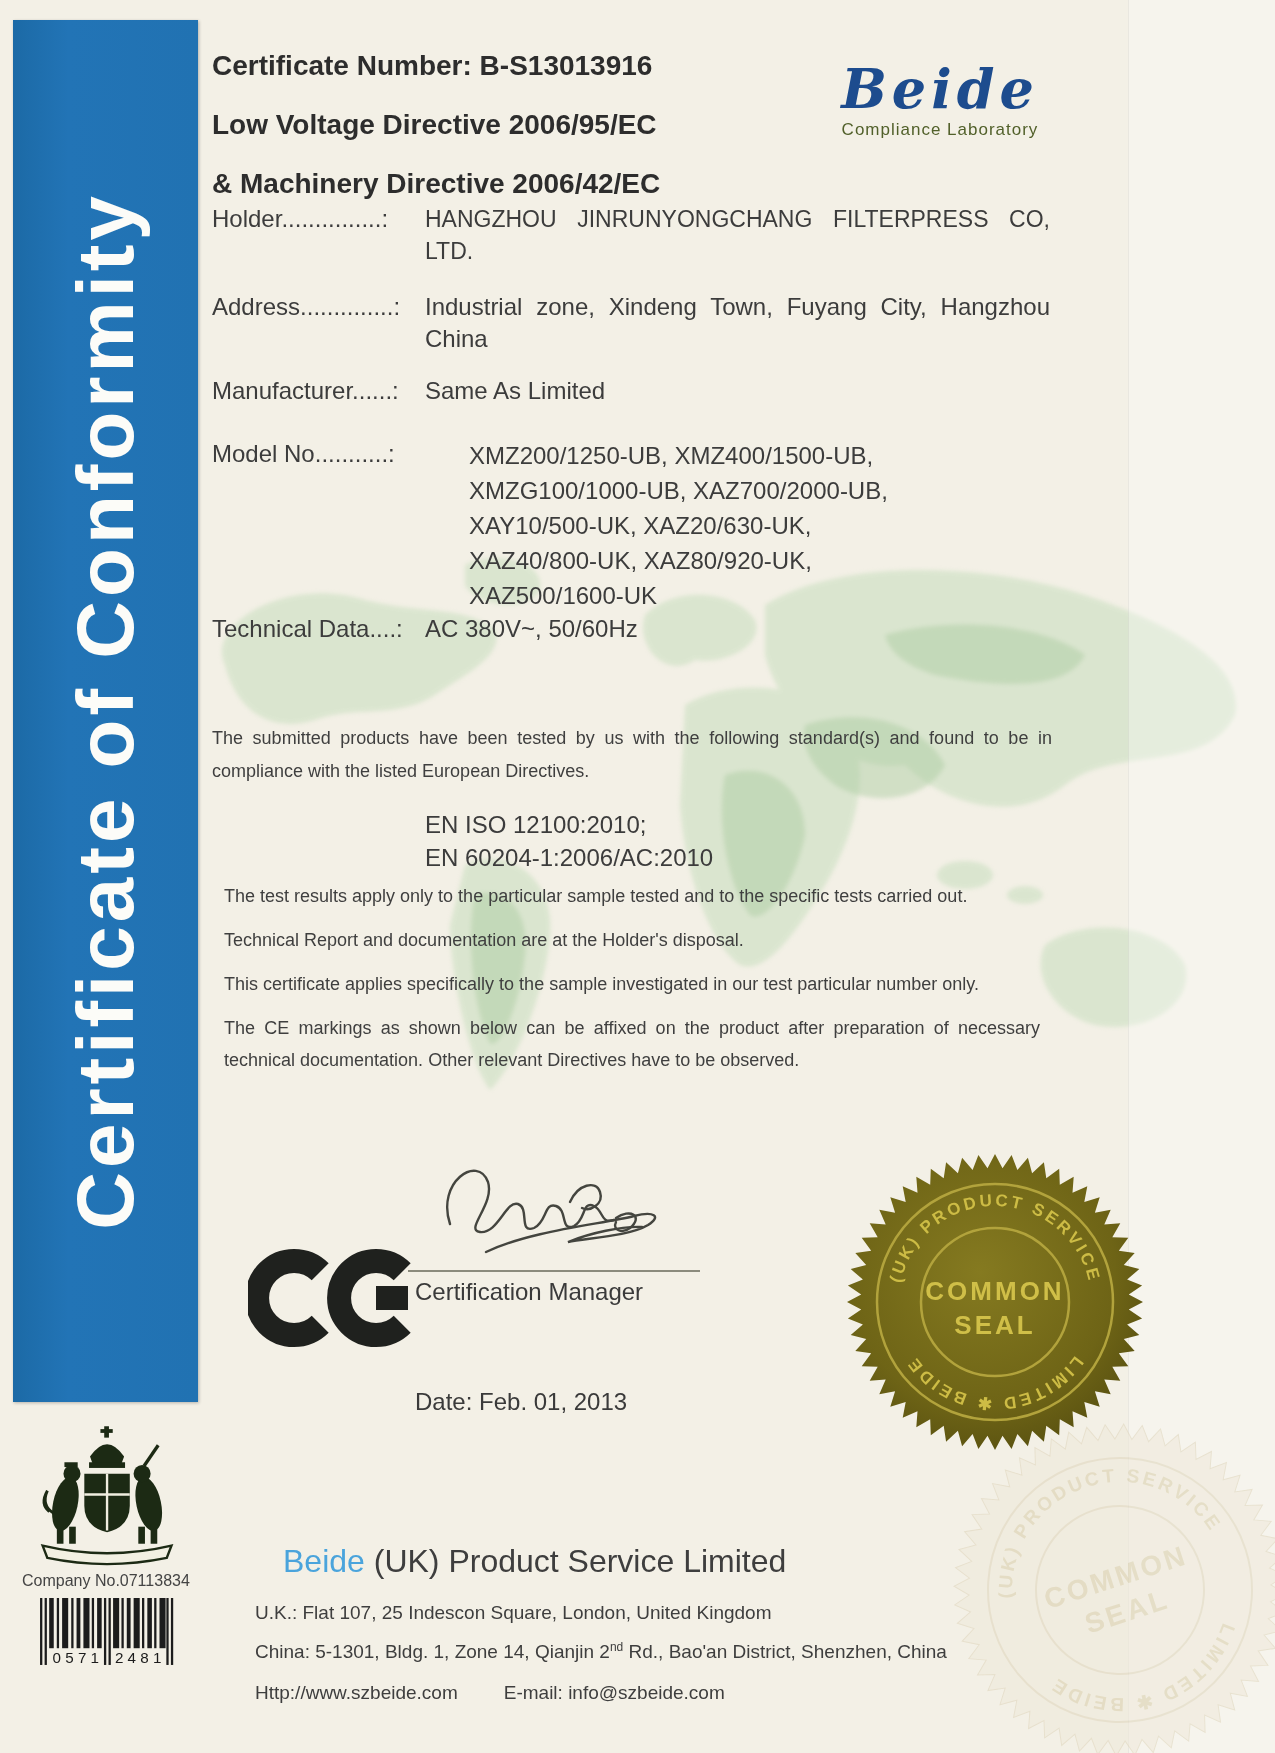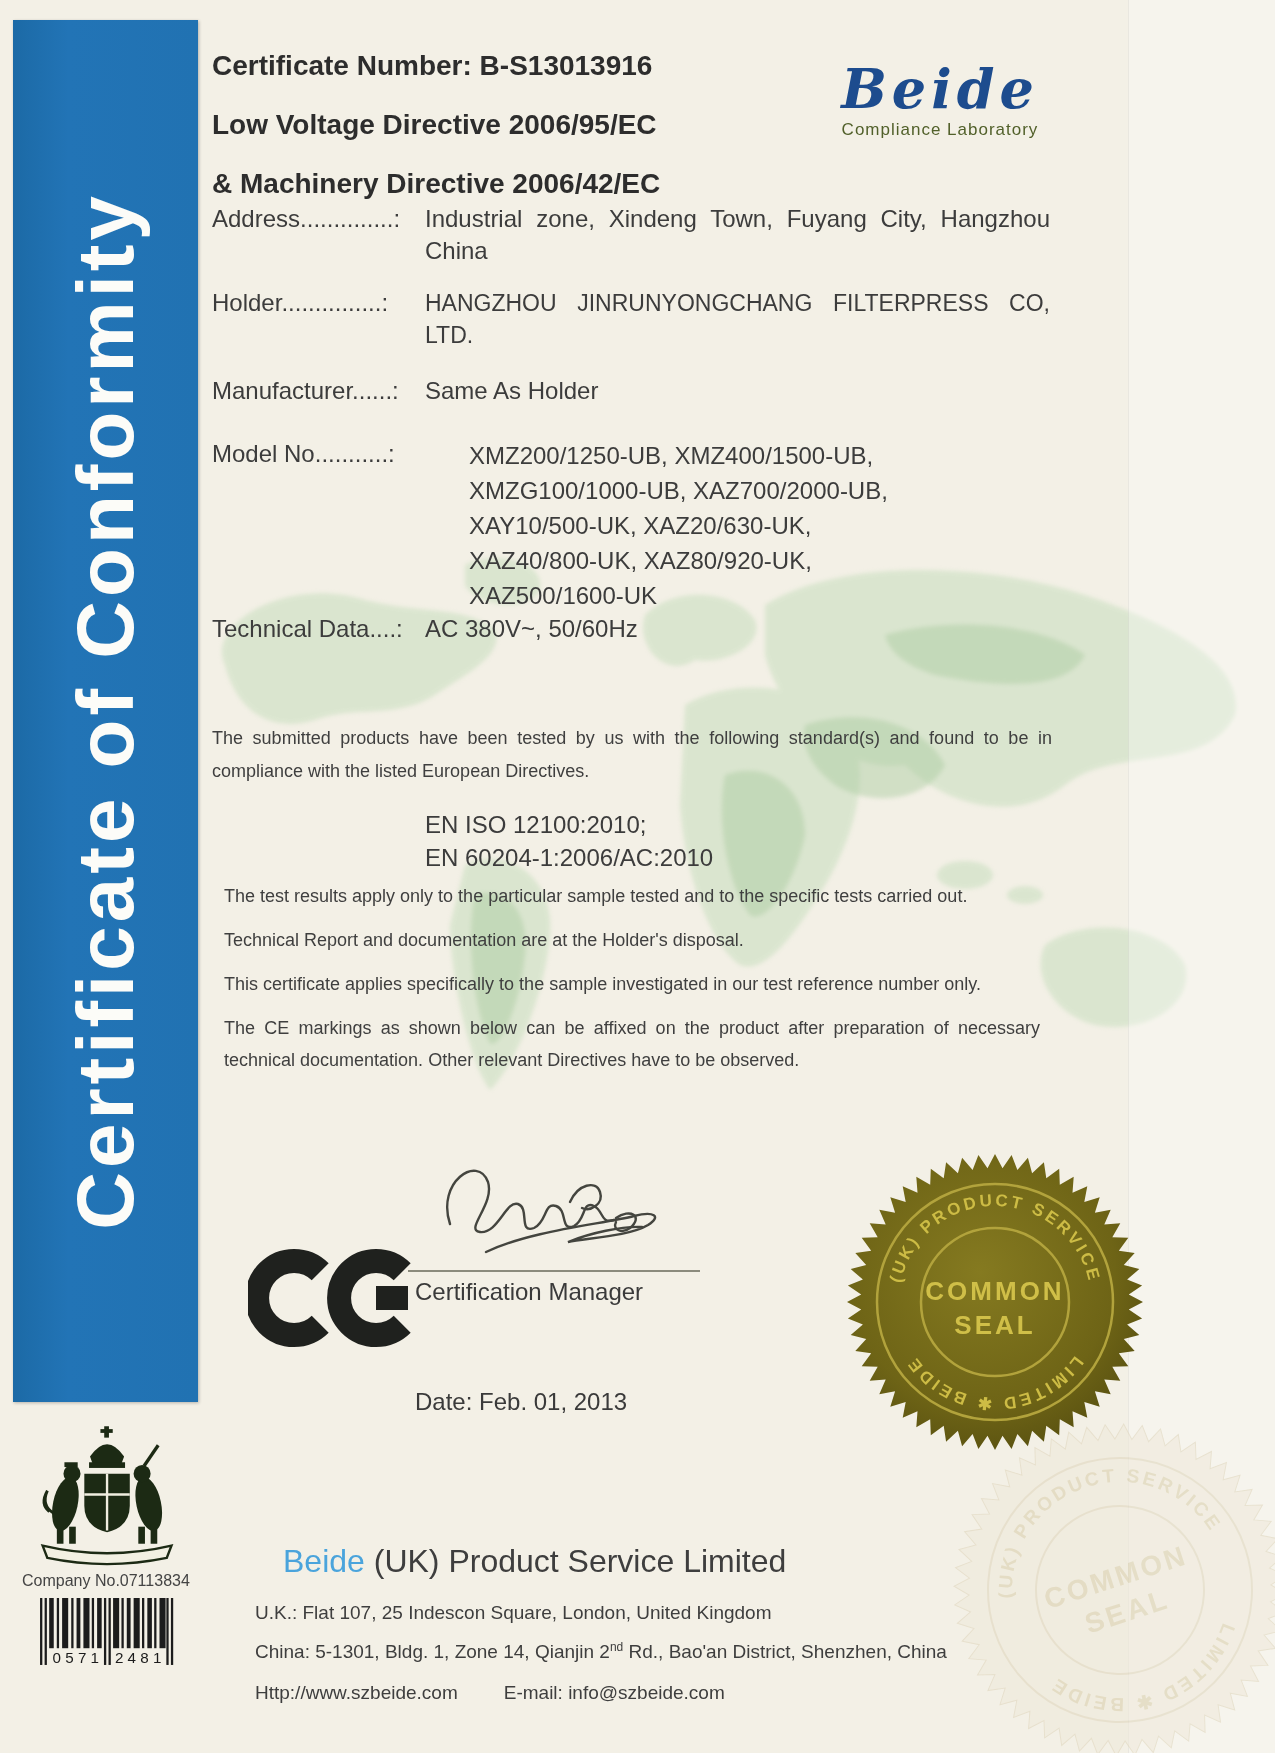--- a/index.html
+++ b/index.html
@@ -99,37 +99,37 @@
     <div>Low Voltage Directive 2006/95/EC</div>
     <div>&amp; Machinery Directive 2006/42/EC</div>
   </div>
 
   <div id="logo-block" class="abs">
     <div id="logo-name">Beide</div>
     <div id="logo-sub">Compliance Laboratory</div>
   </div>
 
   <div id="fields" class="abs">
+    <div class="field f-holder">
+      <div class="lab">Holder...............:</div>
+      <div class="val">
+        <div class="jl">HANGZHOU JINRUNYONGCHANG FILTERPRESS CO,</div>
+        <div>LTD.</div>
+      </div>
+    </div>
     <div class="field f-address">
       <div class="lab">Address..............:</div>
       <div class="val">
         <div class="jl">Industrial zone, Xindeng Town, Fuyang City, Hangzhou</div>
         <div>China</div>
       </div>
     </div>
-    <div class="field f-holder">
-      <div class="lab">Holder...............:</div>
-      <div class="val">
-        <div class="jl">HANGZHOU JINRUNYONGCHANG FILTERPRESS CO,</div>
-        <div>LTD.</div>
-      </div>
-    </div>
     <div class="field f-manufacturer">
       <div class="lab">Manufacturer......:</div>
-      <div class="val">Same As Holder</div>
+      <div class="val">Same As Limited</div>
     </div>
     <div class="field f-model">
       <div class="lab">Model No...........:</div>
       <div class="val">
         <div>XMZ200/1250-UB, XMZ400/1500-UB,</div>
         <div>XMZG100/1000-UB, XAZ700/2000-UB,</div>
         <div>XAY10/500-UK, XAZ20/630-UK,</div>
         <div>XAZ40/800-UK, XAZ80/920-UK,</div>
         <div>XAZ500/1600-UK</div>
       </div>
@@ -143,21 +143,21 @@
   <div id="intro" class="abs">The submitted products have been tested by us with the following standard(s) and found to be in compliance with the listed European Directives.</div>
 
   <div id="standards" class="abs">
     <div>EN ISO 12100:2010;</div>
     <div>EN 60204-1:2006/AC:2010</div>
   </div>
 
   <div id="clauses" class="abs">
     <p>The test results apply only to the particular sample tested and to the specific tests carried out.</p>
     <p>Technical Report and documentation are at the Holder's disposal.</p>
-    <p>This certificate applies specifically to the sample investigated in our test reference number only.</p>
+    <p>This certificate applies specifically to the sample investigated in our test particular number only.</p>
     <p>The CE markings as shown below can be affixed on the product after preparation of necessary technical documentation. Other relevant Directives have to be observed.</p>
   </div>
 
   <svg id="ce" class="abs" width="180" height="100" viewBox="0 0 180 100" aria-label="CE">
     <g stroke="#1f211e" stroke-width="24" fill="none" stroke-linecap="butt">
       <path d="M 72.2 23.8 A 37 37 0 1 0 72.2 76.2"></path>
       <path d="M 154.2 23.8 A 37 37 0 1 0 154.2 76.2"></path>
       <path d="M 128 50 L 160 50"></path>
     </g>
   </svg>

